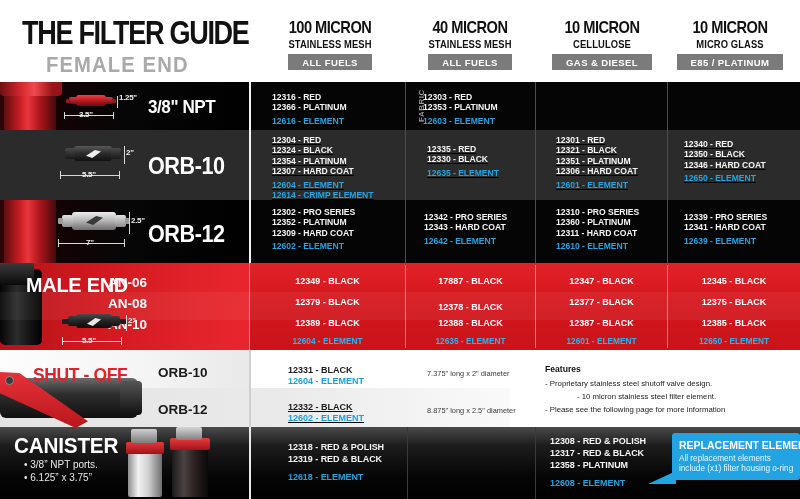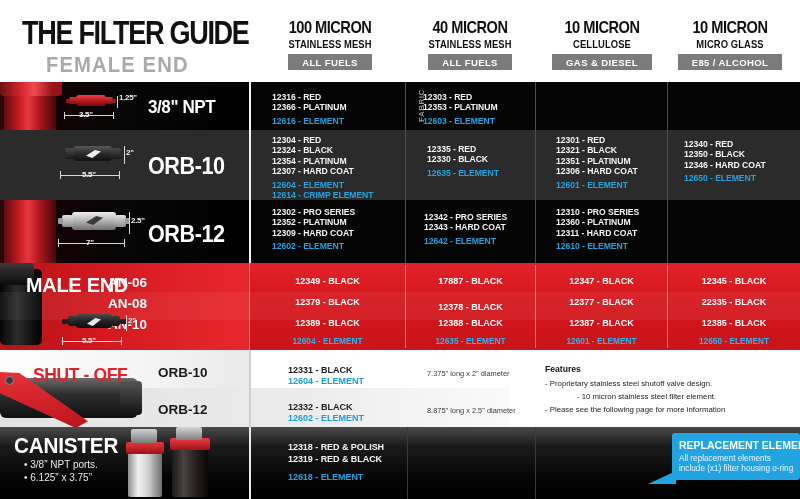--- a/index.html
+++ b/index.html
@@ -47,21 +47,21 @@
   .prod { position:absolute; }
   .prod .barrel { position:absolute; border-radius:3px; }
   .prod .endcap { position:absolute; border-radius:2px; }
   .prod .nipple { position:absolute; border-radius:1px; }
   .dimline { position:absolute; background:#d8d8d8; }
   .dimtxt  { position:absolute; color:#eee; font-size:8px; font-weight:bold; letter-spacing:-0.3px; }
 
   .size-label { position:absolute; color:#fff; font-weight:bold; letter-spacing:-0.5px;
                 font-size:19px; transform:scaleX(0.9); transform-origin:left center; white-space:nowrap; }
 
-  .cellblock { position:absolute; }
+  .cellblock { position:absolute;text-decoration:underline; }
   .pn { font-size:8.6px; font-weight:bold; color:#f4f4f4; line-height:10.4px; white-space:nowrap;
         letter-spacing:-0.05px; }
   .pn.elem { color:#24a3e0; }
   .fabric-tag { position:absolute; color:#9a9a9a; font-size:8px; font-weight:bold; letter-spacing:0.5px;
                 transform:rotate(-90deg); transform-origin:left top; white-space:nowrap; }
 
   
   .red-zone { position:absolute; left:0; top:263px; width:800px; height:87px;
               background:linear-gradient(180deg,#e02229 0%, #d5161d 45%, #c8141a 100%); overflow:hidden; }
   .red-zone .leftgrad2 { position:absolute; left:0; top:0; width:250px; height:100%;
@@ -123,21 +123,21 @@
       <div class="ch-fuel">ALL FUELS</div>
     </div>
     <div class="col-head" style="left:532px; width:140px;">
       <div class="ch-micron">10 MICRON</div>
       <div class="ch-media">CELLULOSE</div>
       <div class="ch-fuel">GAS &amp; DIESEL</div>
     </div>
     <div class="col-head" style="left:660px; width:140px;">
       <div class="ch-micron">10 MICRON</div>
       <div class="ch-media">MICRO GLASS</div>
-      <div class="ch-fuel">E85 / ALCOHOL</div>
+      <div class="ch-fuel">E85 / PLATINUM</div>
     </div>
   </div>
 
   <div class="dark-body">
     <div class="leftgrad"></div>
 
     <div style="position:absolute;left:4px;top:-10px;width:52px;height:200px;
          background:linear-gradient(90deg,#5e0d11 0%,#c01a20 28%,#e8363c 46%,#a8151a 70%,#450a0d 100%);
          border-radius:7px;"></div>
     <div style="position:absolute;left:0px;top:-8px;width:62px;height:22px;
@@ -253,20 +253,25 @@
       <div class="pn">12342 - PRO SERIES</div>
       <div class="pn">12343 - HARD COAT</div>
       <div class="pn elem" style="margin-top:3px;">12642 - ELEMENT</div>
     </div>
     <div class="cellblock" style="left:556px;top:125px;">
       <div class="pn">12310 - PRO SERIES</div>
       <div class="pn">12360 - PLATINUM</div>
       <div class="pn">12311 - HARD COAT</div>
       <div class="pn elem" style="margin-top:3px;">12610 - ELEMENT</div>
     </div>
+    <div class="cellblock" style="left:684px;top:130px;">
+      <div class="pn">12339 - PRO SERIES</div>
+      <div class="pn">12341 - HARD COAT</div>
+      <div class="pn elem" style="margin-top:3px;">12639 - ELEMENT</div>
+    </div>
   </div>
 
   <div class="red-zone">
     <div class="leftgrad2"></div>
 
     <div style="position:absolute;left:0px;top:6px;width:42px;height:76px;
          background:linear-gradient(90deg,#050505 0%,#2c2c2c 40%,#111 75%,#000 100%);border-radius:5px;"></div>
     <div style="position:absolute;left:0px;top:0px;width:34px;height:22px;
          background:linear-gradient(180deg,#3a3a3a,#0b0b0b);border-radius:3px;"></div>
 
@@ -300,21 +305,21 @@
     <div class="vline-red" style="left:667px;top:2px;height:83px;"></div>
 
     <div class="pn-red" style="position:absolute;left:250px;top:13px;width:155px;">12349 - BLACK</div>
     <div class="pn-red" style="position:absolute;left:406px;top:13px;width:129px;">17887 - BLACK</div>
     <div class="pn-red" style="position:absolute;left:536px;top:13px;width:131px;">12347 - BLACK</div>
     <div class="pn-red" style="position:absolute;left:668px;top:13px;width:132px;">12345 - BLACK</div>
 
     <div class="pn-red" style="position:absolute;left:250px;top:34px;width:155px;">12379 - BLACK</div>
     <div class="pn-red" style="position:absolute;left:406px;top:39px;width:129px;">12378 - BLACK</div>
     <div class="pn-red" style="position:absolute;left:536px;top:34px;width:131px;">12377 - BLACK</div>
-    <div class="pn-red" style="position:absolute;left:668px;top:34px;width:132px;">22335 - BLACK</div>
+    <div class="pn-red" style="position:absolute;left:668px;top:34px;width:132px;">12375 - BLACK</div>
 
     <div class="pn-red" style="position:absolute;left:250px;top:55px;width:155px;">12389 - BLACK</div>
     <div class="pn-red" style="position:absolute;left:406px;top:55px;width:129px;">12388 - BLACK</div>
     <div class="pn-red" style="position:absolute;left:536px;top:55px;width:131px;">12387 - BLACK</div>
     <div class="pn-red" style="position:absolute;left:668px;top:55px;width:132px;">12385 - BLACK</div>
 
     <div class="pn-red elem" style="position:absolute;left:250px;top:73px;width:155px;font-size:8.3px;">12604 - ELEMENT</div>
     <div class="pn-red elem" style="position:absolute;left:406px;top:73px;width:129px;font-size:8.3px;">12635 - ELEMENT</div>
     <div class="pn-red elem" style="position:absolute;left:536px;top:73px;width:131px;font-size:8.3px;">12601 - ELEMENT</div>
     <div class="pn-red elem" style="position:absolute;left:668px;top:73px;width:132px;font-size:8.3px;">12650 - ELEMENT</div>
@@ -338,21 +343,21 @@
 
     <div class="orb-label" style="left:158px;top:15px;">ORB-10</div>
     <div class="orb-label" style="left:158px;top:52px;">ORB-12</div>
 
     <div class="vline-wz" style="left:249px;top:0;height:77px;"></div>
 
     <div style="position:absolute;left:288px;top:15px;">
       <div class="pn-dark">12331 - BLACK</div>
       <div class="pn-dark elem">12604 - ELEMENT</div>
     </div>
-    <div style="position:absolute;left:288px;top:52px;">
+    <div style="position:absolute;left:288px;top:52px;text-decoration:underline;">
       <div class="pn-dark">12332 - BLACK</div>
       <div class="pn-dark elem">12602 - ELEMENT</div>
     </div>
 
     <div class="dim-note" style="left:427px;top:19px;">7.375" long x 2" diameter</div>
     <div class="dim-note" style="left:427px;top:56px;">8.875" long x 2.5" diameter</div>
 
     <div class="feat-h" style="left:545px;top:14px;">Features</div>
     <div class="feat-l" style="left:545px;top:29px;">- Proprietary stainless steel shutoff valve design.</div>
     <div class="feat-l" style="left:577px;top:42px;">- 10 micron stainless steel filter element.</div>
@@ -381,20 +386,26 @@
     <div class="vline-can" style="left:249px;top:0;height:72px;"></div>
     <div class="vline-can2" style="left:407px;top:0;height:72px;"></div>
     <div class="vline-can2" style="left:535px;top:0;height:72px;"></div>
 
     <div style="position:absolute;left:288px;top:14px;">
       <div class="pn" style="font-size:9px;line-height:12px;">12318 - RED &amp; POLISH</div>
       <div class="pn" style="font-size:9px;line-height:12px;">12319 - RED &amp; BLACK</div>
       <div class="pn elem" style="font-size:9px;line-height:12px;margin-top:6px;">12618 - ELEMENT</div>
     </div>
 
+    <div style="position:absolute;left:550px;top:8px;">
+      <div class="pn" style="font-size:9px;line-height:12px;">12308 - RED &amp; POLISH</div>
+      <div class="pn" style="font-size:9px;line-height:12px;">12317 - RED &amp; BLACK</div>
+      <div class="pn" style="font-size:9px;line-height:12px;">12358 - PLATINUM</div>
+      <div class="pn elem" style="font-size:9px;line-height:12px;margin-top:6px;">12608 - ELEMENT</div>
+    </div>
 
     <div class="callout-tail" style="left:648px;top:44px;border-top:13px solid transparent;border-right:28px solid #22a3e2;"></div>
     <div class="callout" style="left:672px;top:6px;width:128px;height:47px;"></div>
     <div class="callout-t1" style="left:679px;top:12px;">REPLACEMENT ELEMENTS</div>
     <div class="callout-t2" style="left:679px;top:27px;">All replacement elements</div>
     <div class="callout-t2" style="left:679px;top:37px;">include (x1) filter housing o-ring</div>
   </div>
 
 </div>
 

